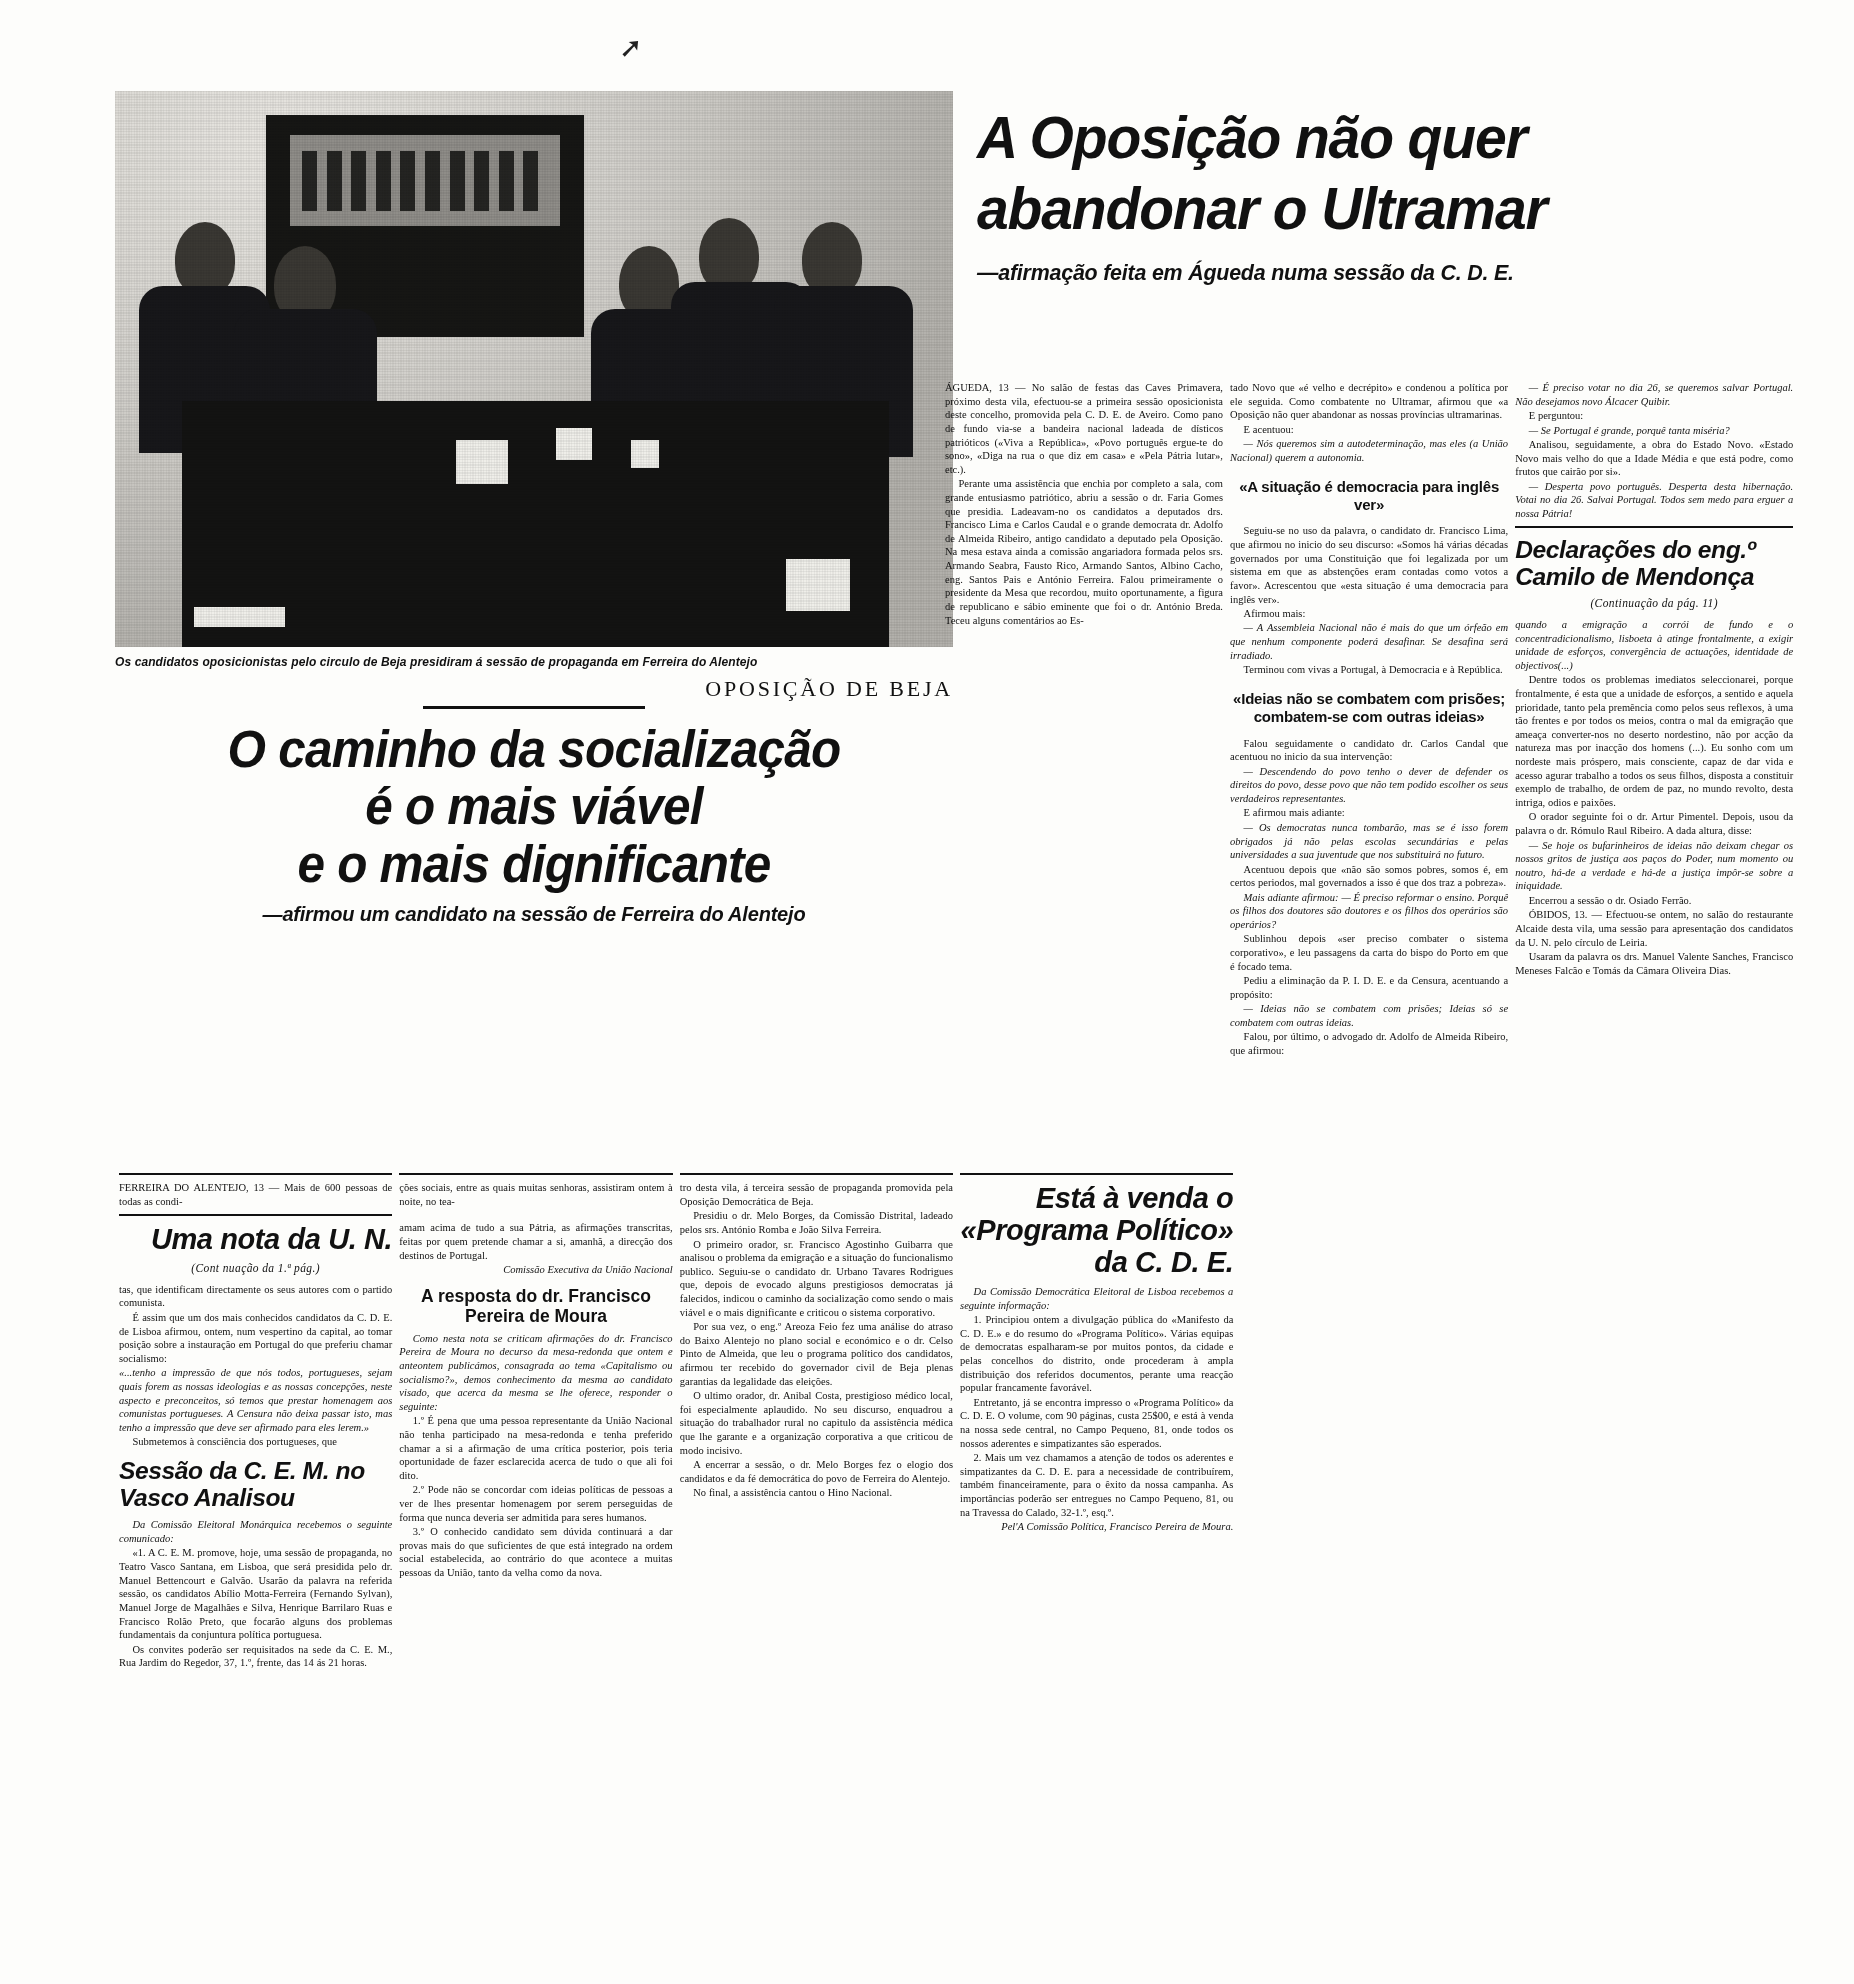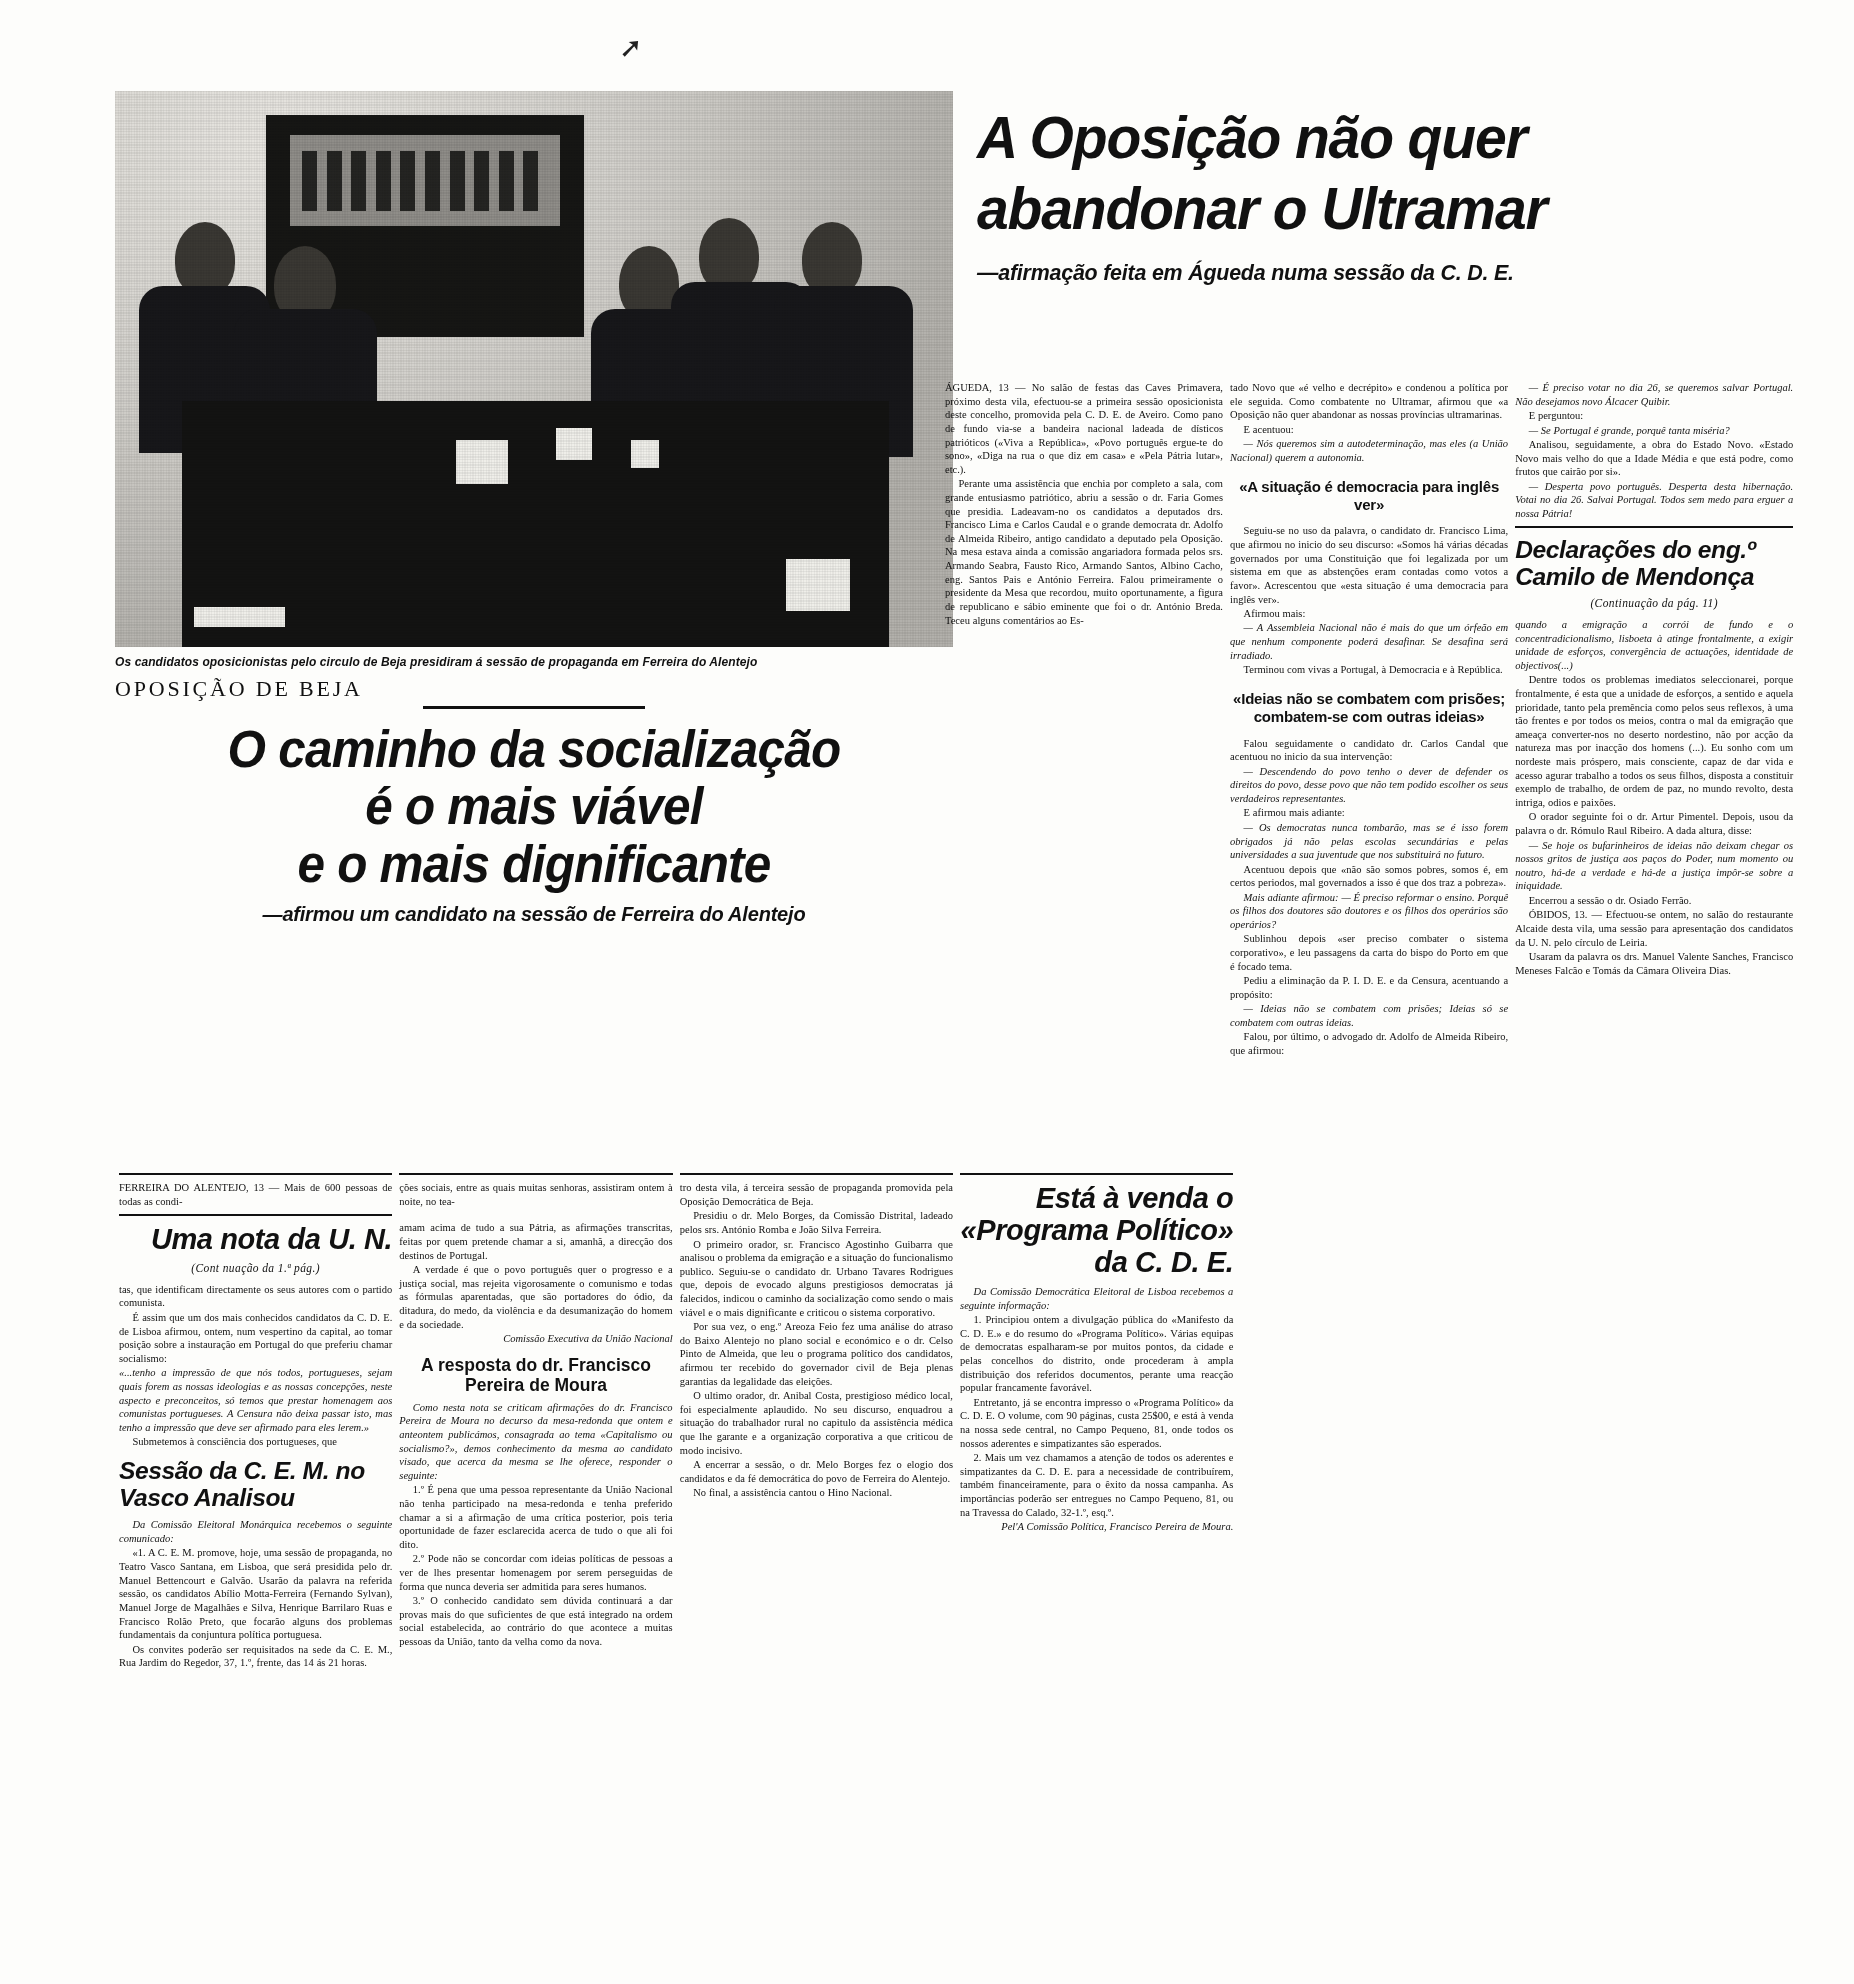--- a/index.html
+++ b/index.html
@@ -89,21 +89,21 @@
     font-family: "Liberation Sans", sans-serif;
     font-style: italic;
     font-weight: 700;
     font-size: 12px;
     line-height: 1.38;
     margin-top: 7.1px;
     letter-spacing: 0.1px;
   }
 
   .kicker {
-    text-align: left;
+    text-align: right;
     font-family: "Liberation Serif", serif;
     font-size: 22px;
     letter-spacing: 2.8px;
     margin-top: 5.6px;
   }
   .kicker-rule {
     width: 222px; height: 2.4px; background: #111;
     margin: 4px auto 0;
   }
 
@@ -382,21 +382,20 @@
       <p class="body ital">Da Comissão Eleitoral Monárquica recebemos o seguinte comunicado:</p>
       <p class="body">«1. A C. E. M. promove, hoje, uma sessão de propaganda, no Teatro Vasco Santana, em Lisboa, que será presidida pelo dr. Manuel Bettencourt e Galvão. Usarão da palavra na referida sessão, os candidatos Abílio Motta-Ferreira (Fernando Sylvan), Manuel Jorge de Magalhães e Silva, Henrique Barrilaro Ruas e Francisco Rolão Preto, que focarão alguns dos problemas fundamentais da conjuntura política portuguesa.</p>
       <p class="body">Os convites poderão ser requisitados na sede da C. E. M., Rua Jardim do Regedor, 37, 1.º, frente, das 14 ás 21 horas.</p>
     </div>
 
     <div class="col c2">
       <div class="rule-top"></div>
       <p class="body noind">ções sociais, entre as quais muitas senhoras, assistiram ontem à noite, no tea-</p>
       <div class="rule-thin" style="visibility:hidden"></div>
       <p class="body noind">amam acima de tudo a sua Pátria, as afirmações transcritas, feitas por quem pretende chamar a si, amanhã, a direcção dos destinos de Portugal.</p>
-      <p class="body">A verdade é que o povo português quer o progresso e a justiça social, mas rejeita vigorosamente o comunismo e todas as fórmulas aparentadas, que são portadores do ódio, da ditadura, do medo, da violência e da desumanização do homem e da sociedade.</p>
       <p class="body sig">Comissão Executiva da União Nacional</p>
       <h4 class="minihead">A resposta do dr. Francisco Pereira de Moura</h4>
       <p class="body ital">Como nesta nota se criticam afirmações do dr. Francisco Pereira de Moura no decurso da mesa-redonda que ontem e anteontem publicámos, consagrada ao tema «Capitalismo ou socialismo?», demos conhecimento da mesma ao candidato visado, que acerca da mesma se lhe oferece, responder o seguinte:</p>
       <p class="body">1.º É pena que uma pessoa representante da União Nacional não tenha participado na mesa-redonda e tenha preferido chamar a si a afirmação de uma crítica posterior, pois teria oportunidade de fazer esclarecida acerca de tudo o que ali foi dito.</p>
       <p class="body">2.º Pode não se concordar com ideias políticas de pessoas a ver de lhes presentar homenagem por serem perseguidas de forma que nunca deveria ser admitida para seres humanos.</p>
       <p class="body">3.º O conhecido candidato sem dúvida continuará a dar provas mais do que suficientes de que está integrado na ordem social estabelecida, ao contrário do que acontece a muitas pessoas da União, tanto da velha como da nova.</p>
     </div>
 
     <div class="col c3">
       <div class="rule-top"></div>

